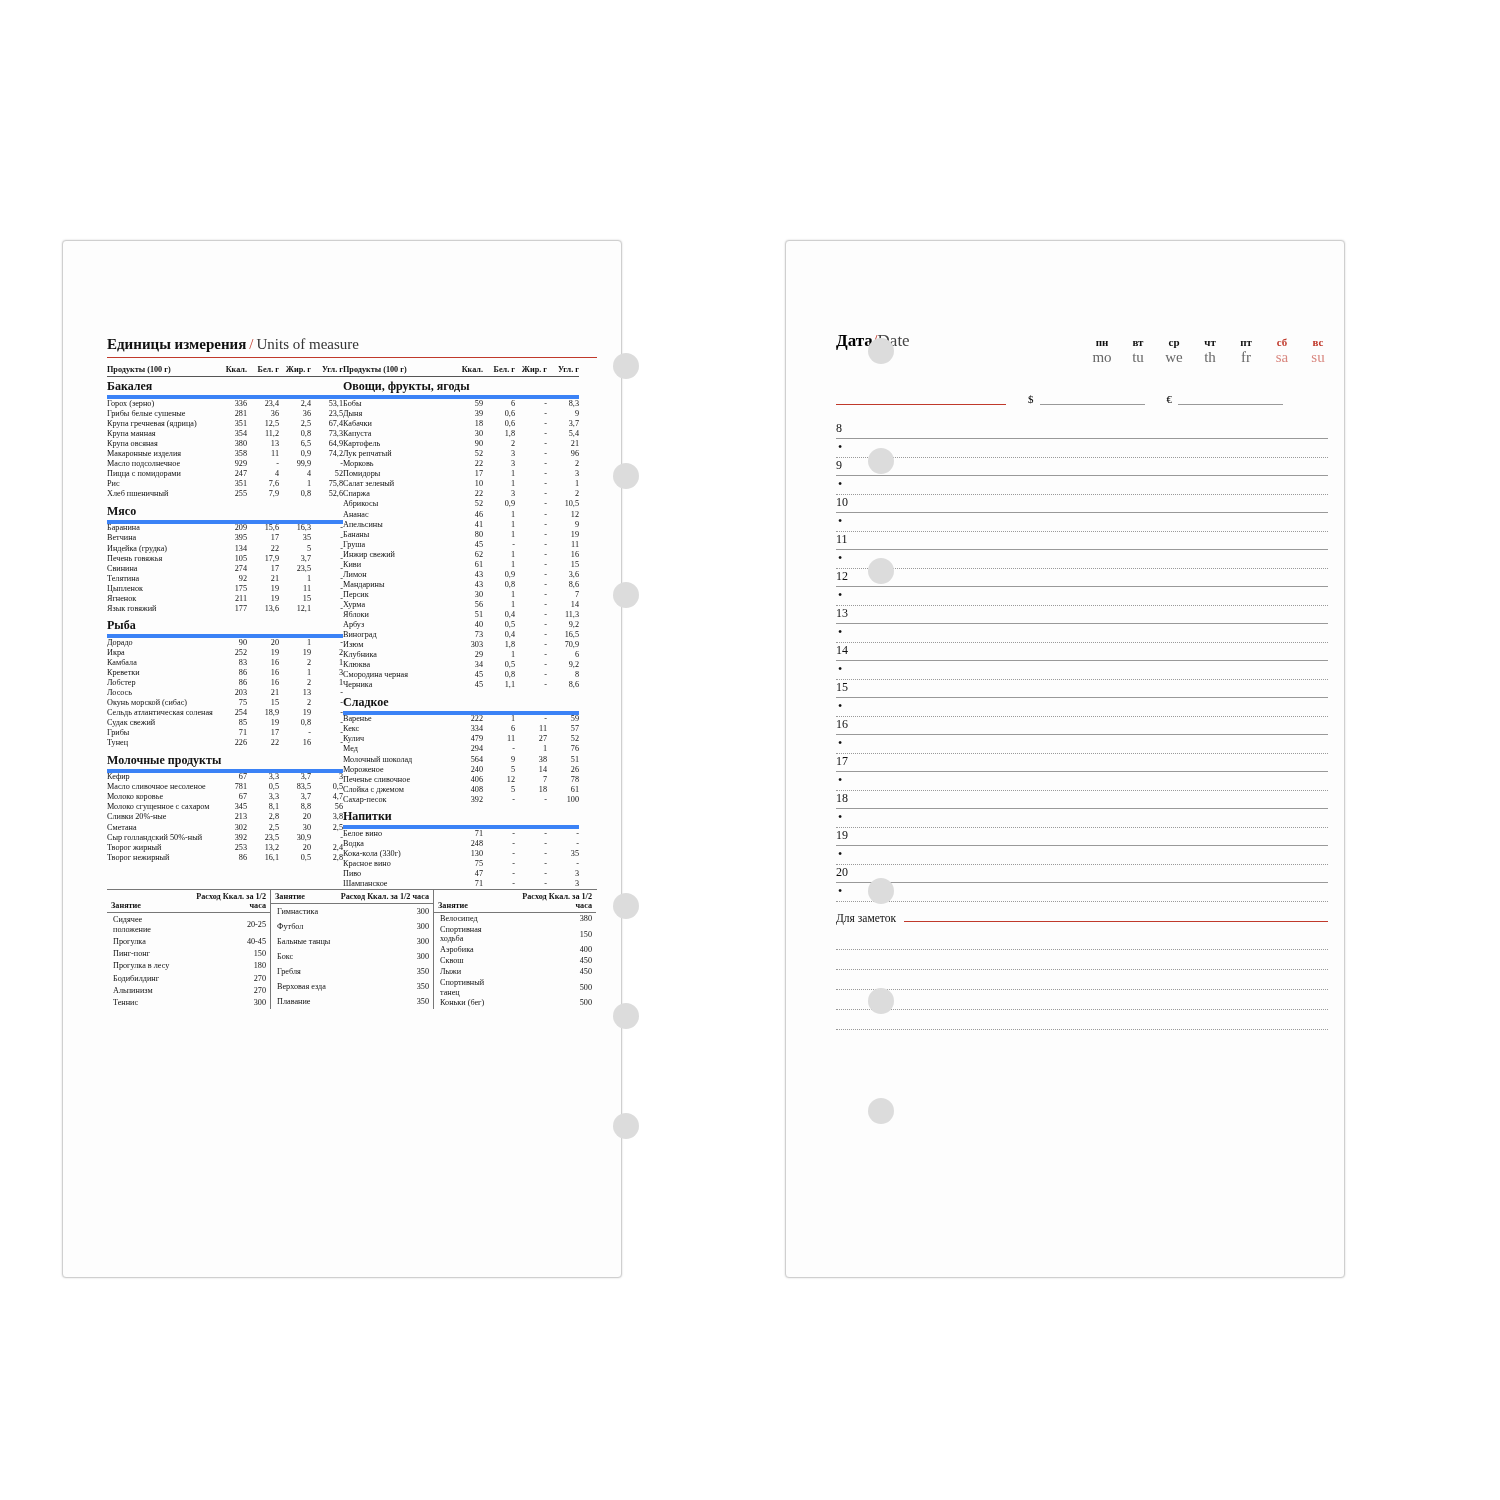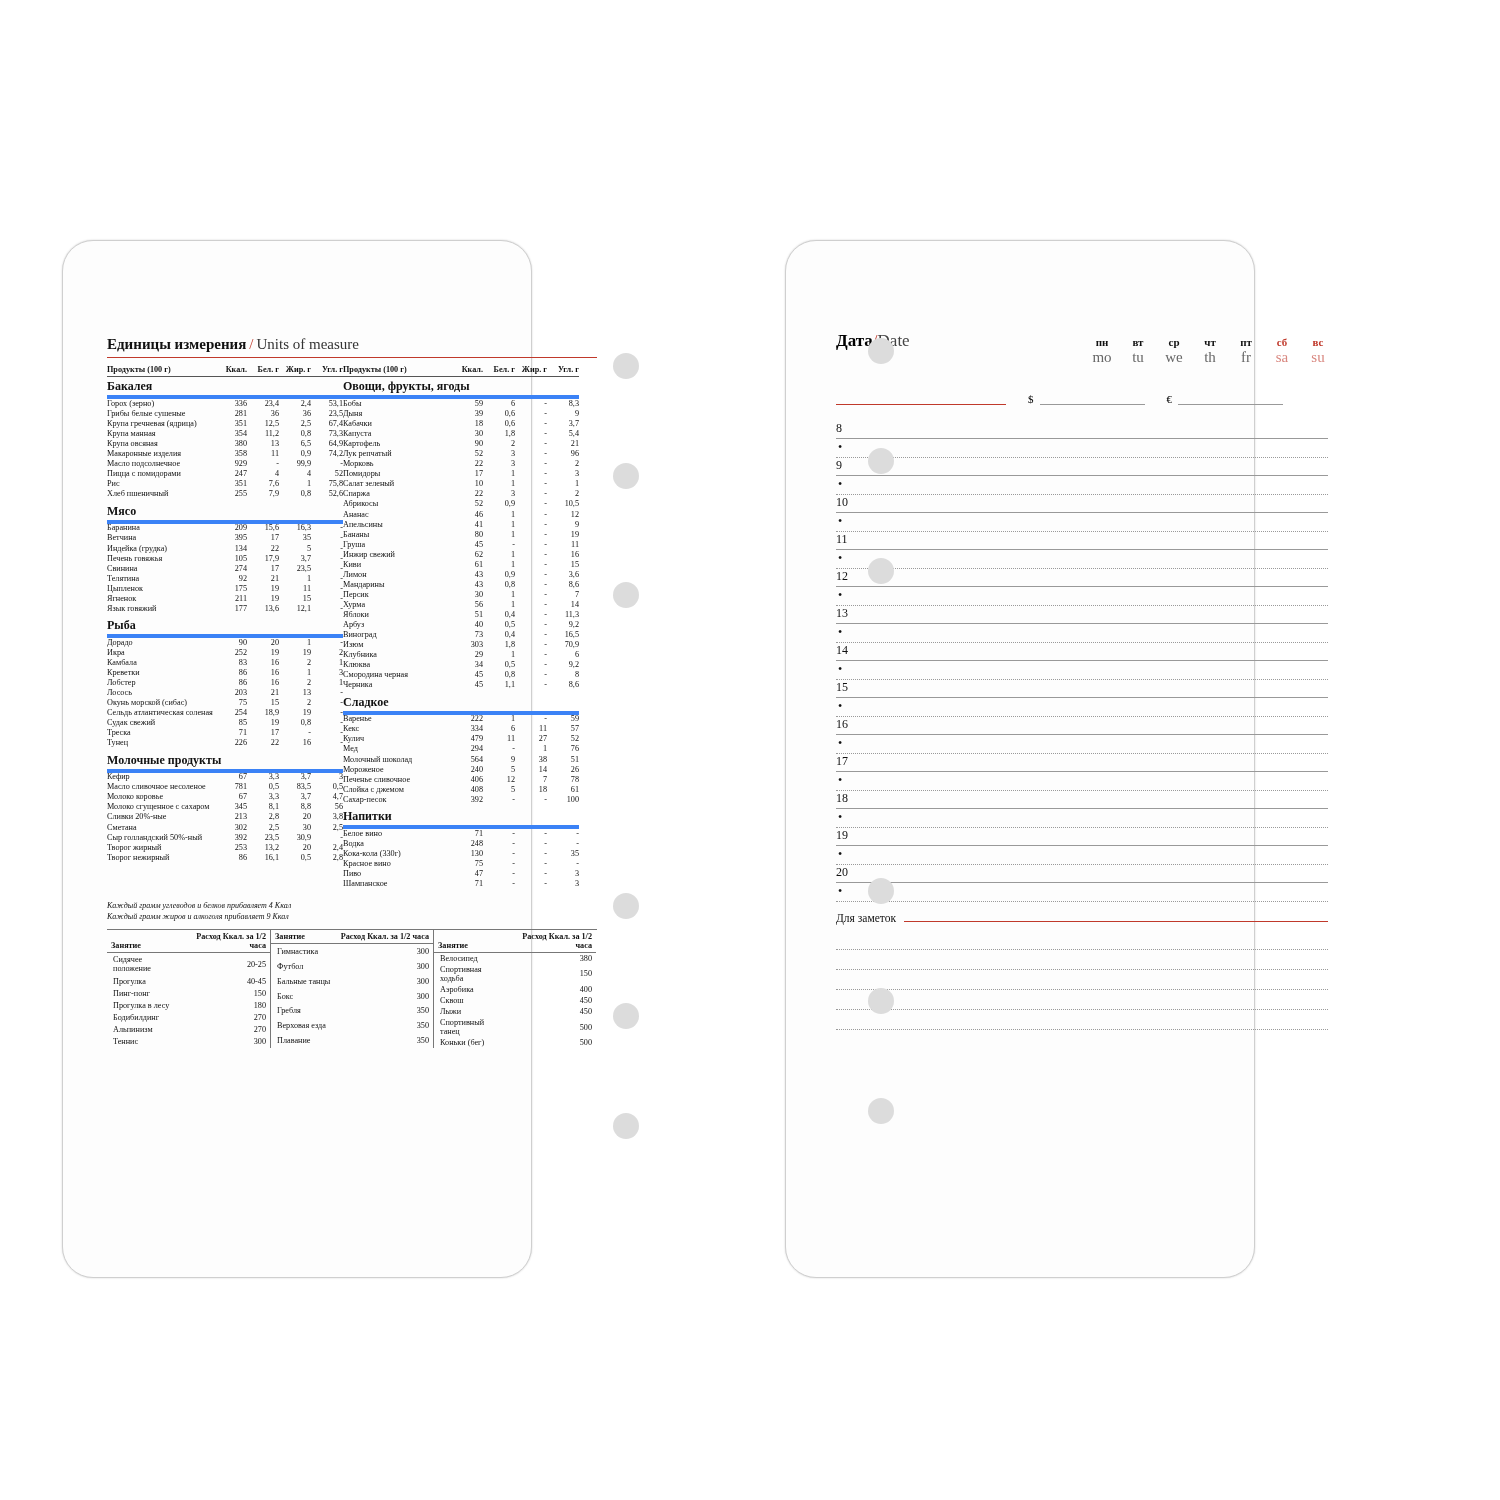--- a/index.html
+++ b/index.html
@@ -12,25 +12,25 @@
   }
   #stage {
     position: relative;
     width: 1500px;
     height: 1500px;
     overflow: hidden;
   }
   .page {
     position: absolute;
     top: 240px;
-    width: 470px;
+    width: 560px;
     height: 1038px;
     background: #fdfdfd;
     border: 1px solid #cfcfcf;
-    border-radius: 31px;
+    border-radius: 4px;
     box-shadow: 0 0 2px rgba(0,0,0,0.18);
     box-sizing: border-box;
   }
   .page.left { left: 62px; }
   .page.right { left: 785px; }
 
   .ring {
     position: absolute;
     width: 26px;
     height: 26px;
@@ -448,21 +448,21 @@
                   <td class="v">-</td>
                 </tr>
                 <tr>
                   <td class="nm">Судак свежий</td>
                   <td class="v">85</td>
                   <td class="v">19</td>
                   <td class="v">0,8</td>
                   <td class="v">-</td>
                 </tr>
                 <tr>
-                  <td class="nm">Треска</td>
+                  <td class="nm">Грибы</td>
                   <td class="v">71</td>
                   <td class="v">17</td>
                   <td class="v">-</td>
                   <td class="v">-</td>
                 </tr>
                 <tr>
                   <td class="nm">Тунец</td>
                   <td class="v">226</td>
                   <td class="v">22</td>
                   <td class="v">16</td>
@@ -865,24 +865,20 @@
                   <td class="v">71</td>
                   <td class="v">-</td>
                   <td class="v">-</td>
                   <td class="v">3</td>
                 </tr>
               </tbody>
           </table>
         </div>
       </div>
 
-      <div class="note">
-        <div>Каждый грамм углеводов и белков прибавляет 4 Ккал</div>
-        <div>Каждый грамм жиров и алкоголя прибавляет 9 Ккал</div>
-      </div>
 
       <div class="act-wrap act-outer-top">
         <table class="act c1">
           <thead>
               <tr>
             <th class="a">Занятие</th>
             <th class="b">Расход Ккал. за 1/2 часа</th>
           </tr>
             </thead>
           <tbody id="act1">

